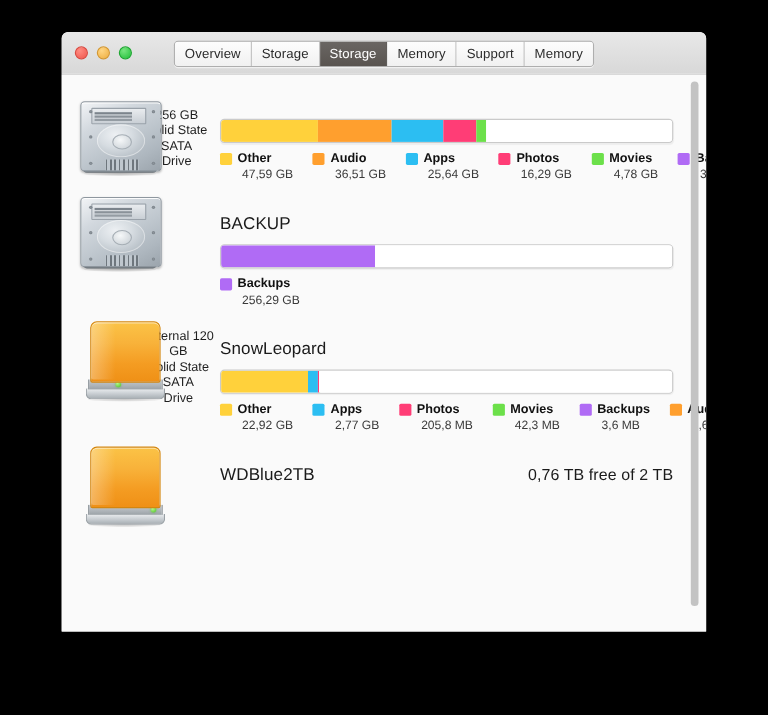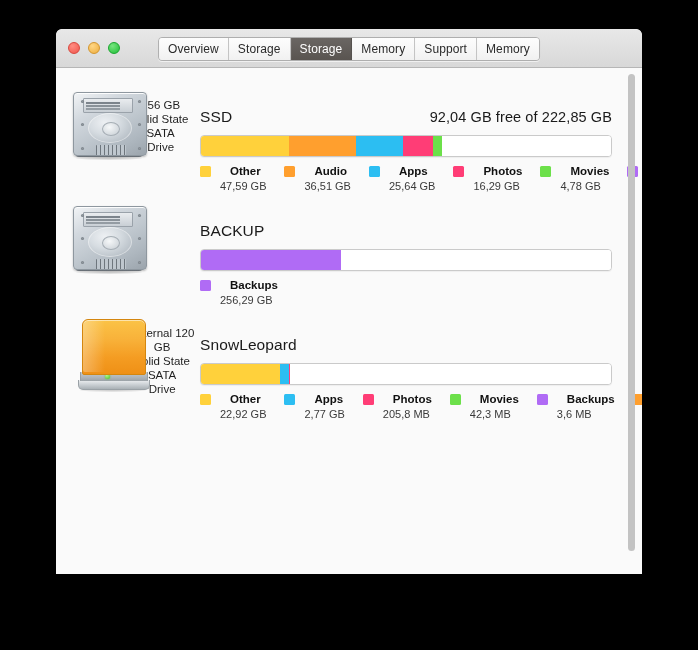--- a/index.html
+++ b/index.html
@@ -343,21 +343,21 @@
     margin-top: 8px;
   }
   .legend-item {
     display: flex;
     flex-direction: column;
     margin-right: 18px;
   }
   .legend-top {
     display: flex;
     align-items: center;
-    gap: 19px;
+    gap: 5px;
   }
   .swatch {
     width: 11px;
     height: 11px;
     border-radius: 1.5px;
     flex: 0 0 11px;
   }
   .legend-label {
     font-size: 11.5px;
     font-weight: bold;
@@ -416,24 +416,20 @@
                 <div class="hdd-vents"></div>
               </div>
             </div>
             <div class="drive-caption">
               <div>256 GB</div>
               <div>Solid State SATA</div>
               <div>Drive</div>
             </div>
           </div>
           <div class="drive-right">
-            <div class="vol-head">
-              <div class="vol-name">SSD</div>
-              <div class="vol-free">92,04 GB free of 222,85 GB</div>
-            </div>
             <div class="bar">
               <div class="seg" style="width: 21.4%; background: rgb(255, 209, 59);"></div>
               <div class="seg" style="width: 16.4%; background: rgb(255, 159, 46);"></div>
               <div class="seg" style="width: 11.5%; background: rgb(44, 190, 242);"></div>
               <div class="seg" style="width: 7.3%; background: rgb(255, 61, 118);"></div>
               <div class="seg" style="width: 2.15%; background: rgb(108, 224, 74);"></div>
               <div class="seg" style="flex: 1 1 0%; background: rgb(255, 255, 255);"></div>
             </div>
             <div class="legend">
               <div class="legend-item">
@@ -585,20 +581,38 @@
               <div class="legend-item">
                 <div class="legend-top">
                   <span class="swatch" style="background:#FF9F2E"></span>
                   <span class="legend-label">Audio</span>
                 </div>
                 <div class="legend-value">2,6 MB</div>
               </div>
             </div>
           </div>
         </div>
+        <div class="drive-row clipped">
+          <div class="drive-left">
+            <div class="ext-icon">
+              <div class="ext-shadow"></div>
+              <div class="ext-base"></div>
+              <div class="ext-mid"></div>
+              <div class="ext-led"></div>
+              <div class="ext-top"></div>
+              <div class="ext-sheen"></div>
+            </div>
+          </div>
+          <div class="drive-right">
+            <div class="vol-head">
+              <div class="vol-name">WDBlue2TB</div>
+              <div class="vol-free">0,76 TB free of 2 TB</div>
+            </div>
+          </div>
+        </div>
       </div>
 
     <div id="scrollbar-track">
       <div id="scrollbar-thumb"></div>
     </div>
   </div>
 
 </div>
 
 </body></html>

